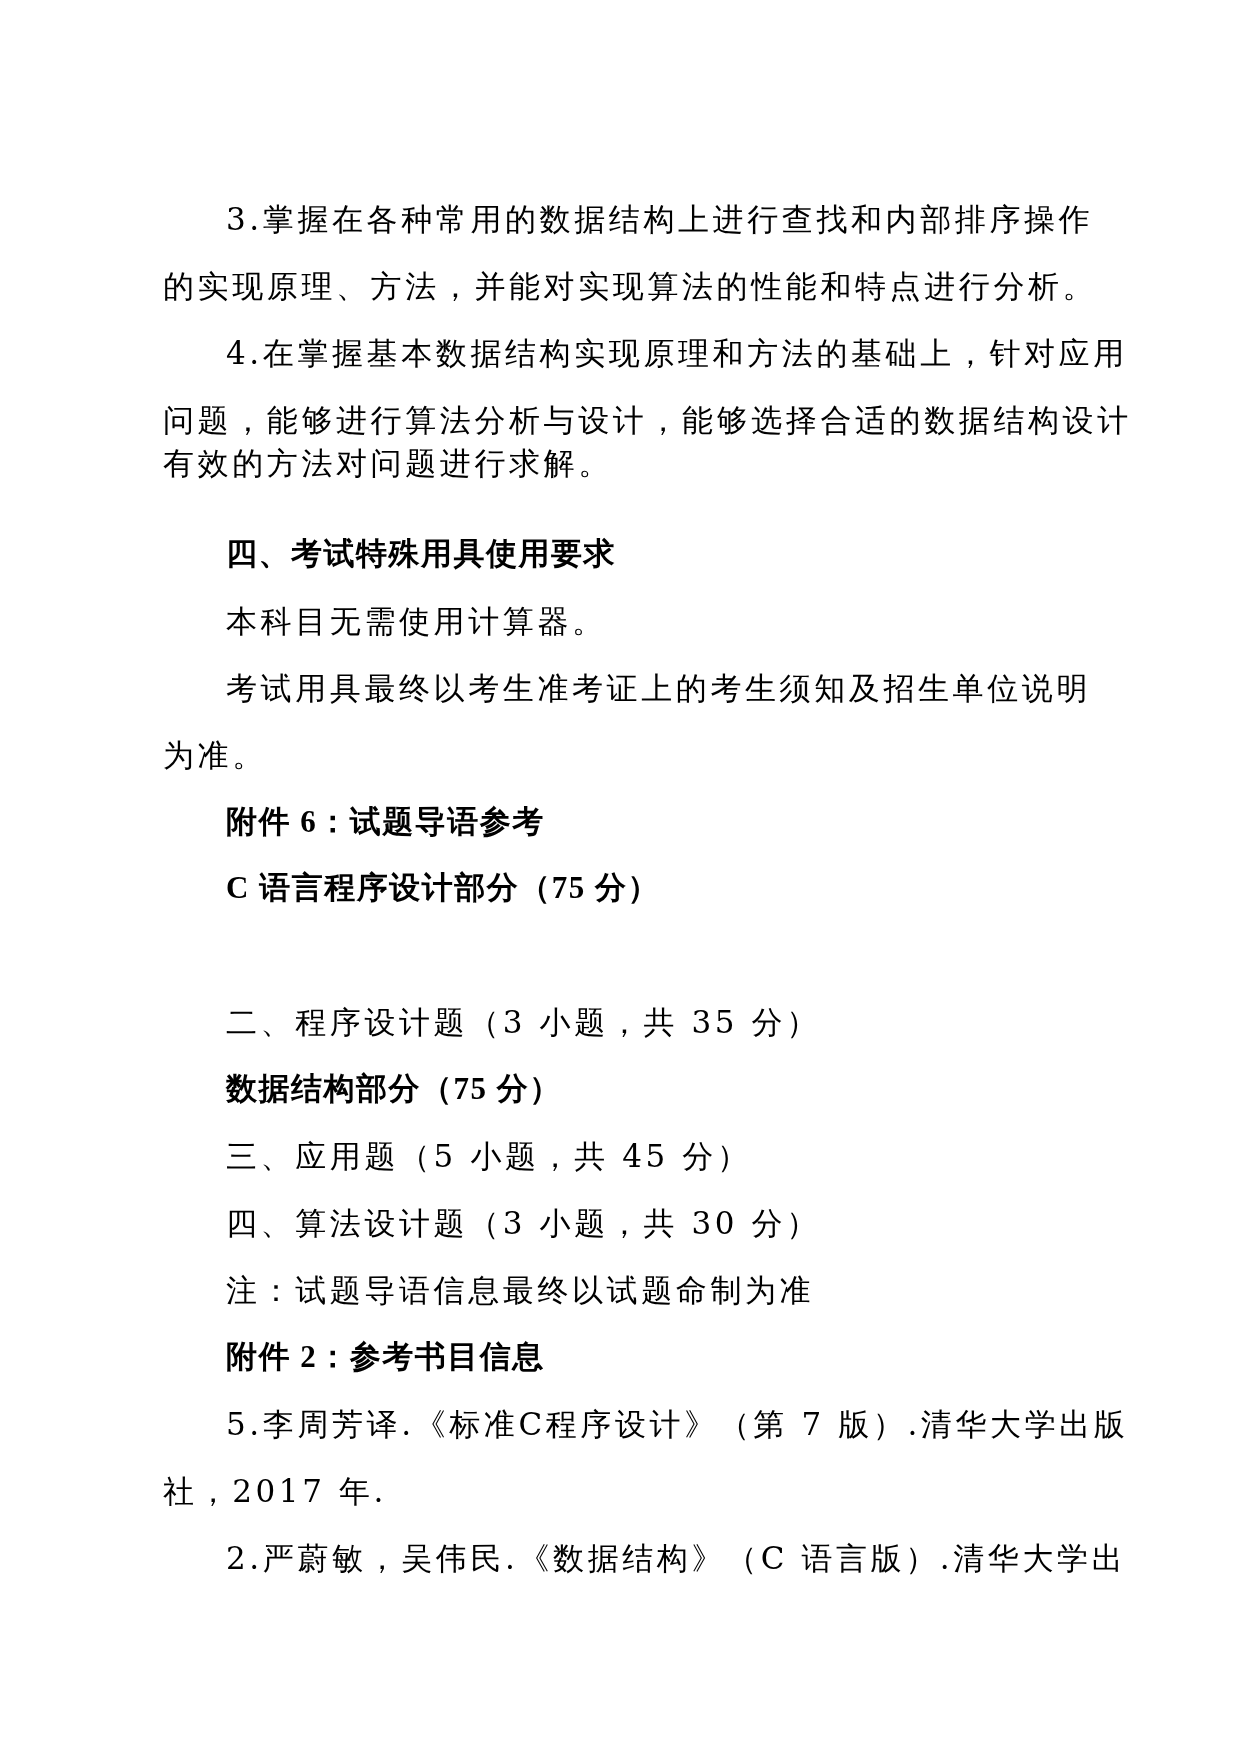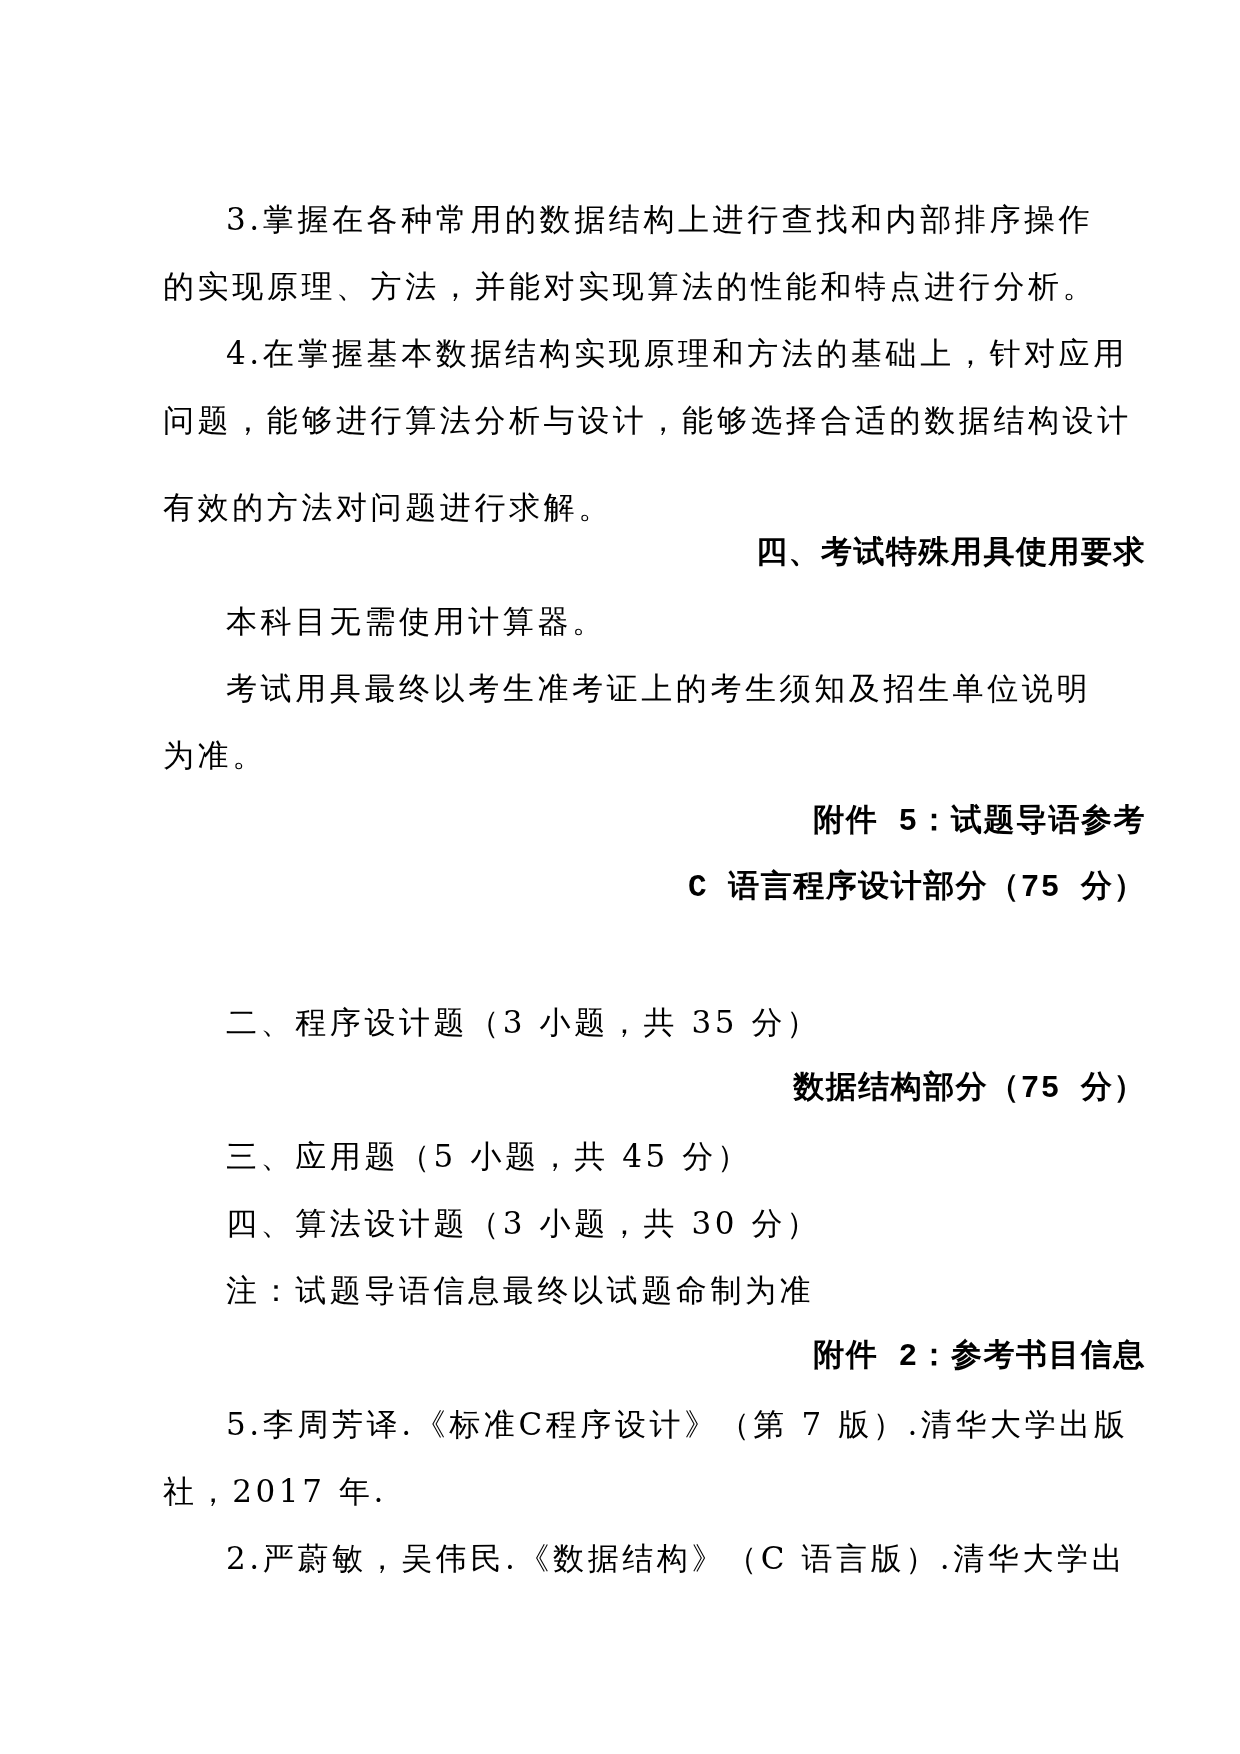--- a/index.html
+++ b/index.html
@@ -29,40 +29,39 @@
       width: 920px;
       height: 66px;
       line-height: 66px;
       font-size: 31px;
       letter-spacing: 3.6px;
       white-space: nowrap;
       font-weight: normal;
     }
     .indent { left: 226px; }
     .bold {
-      font-family: Liberation Mono, monospace;
+      font-family: Liberation Serif, serif;
       font-weight: bold;
       letter-spacing: 1.5px;
-      text-align: right;
     }
   </style>
 </head>
 <body>
 
 <div class="page">
   <div class="line indent" style="top:186px">3.掌握在各种常用的数据结构上进行查找和内部排序操作</div>
   <div class="line" style="top:253px">的实现原理、方法，并能对实现算法的性能和特点进行分析。</div>
   <div class="line indent" style="top:320px">4.在掌握基本数据结构实现原理和方法的基础上，针对应用</div>
   <div class="line" style="top:387px">问题，能够进行算法分析与设计，能够选择合适的数据结构设计</div>
-  <div class="line" style="top:474px">有效的方法对问题进行求解。</div>
+  <div class="line" style="top:430px">有效的方法对问题进行求解。</div>
   <div class="line indent bold" style="top:521px">四、考试特殊用具使用要求</div>
   <div class="line indent" style="top:588px">本科目无需使用计算器。</div>
   <div class="line" style="top:722px">为准。</div>
   <div class="line indent" style="top:655px">考试用具最终以考生准考证上的考生须知及招生单位说明</div>
-  <div class="line indent bold" style="top:789px">附件 5：试题导语参考</div>
+  <div class="line indent bold" style="top:789px">附件 6：试题导语参考</div>
   <div class="line indent bold" style="top:855px">C 语言程序设计部分（75 分）</div>
   <div class="line indent" style="top:989px">二、程序设计题（3 小题，共 35 分）</div>
   <div class="line indent bold" style="top:1056px">数据结构部分（75 分）</div>
   <div class="line indent" style="top:1123px">三、应用题（5 小题，共 45 分）</div>
   <div class="line indent" style="top:1190px">四、算法设计题（3 小题，共 30 分）</div>
   <div class="line indent" style="top:1257px">注：试题导语信息最终以试题命制为准</div>
   <div class="line indent bold" style="top:1324px">附件 2：参考书目信息</div>
   <div class="line indent" style="top:1391px">5.李周芳译.《标准C程序设计》（第 7 版）.清华大学出版</div>
   <div class="line" style="top:1458px">社，2017 年.</div>
   <div class="line indent" style="top:1525px">2.严蔚敏，吴伟民.《数据结构》（C 语言版）.清华大学出</div>

